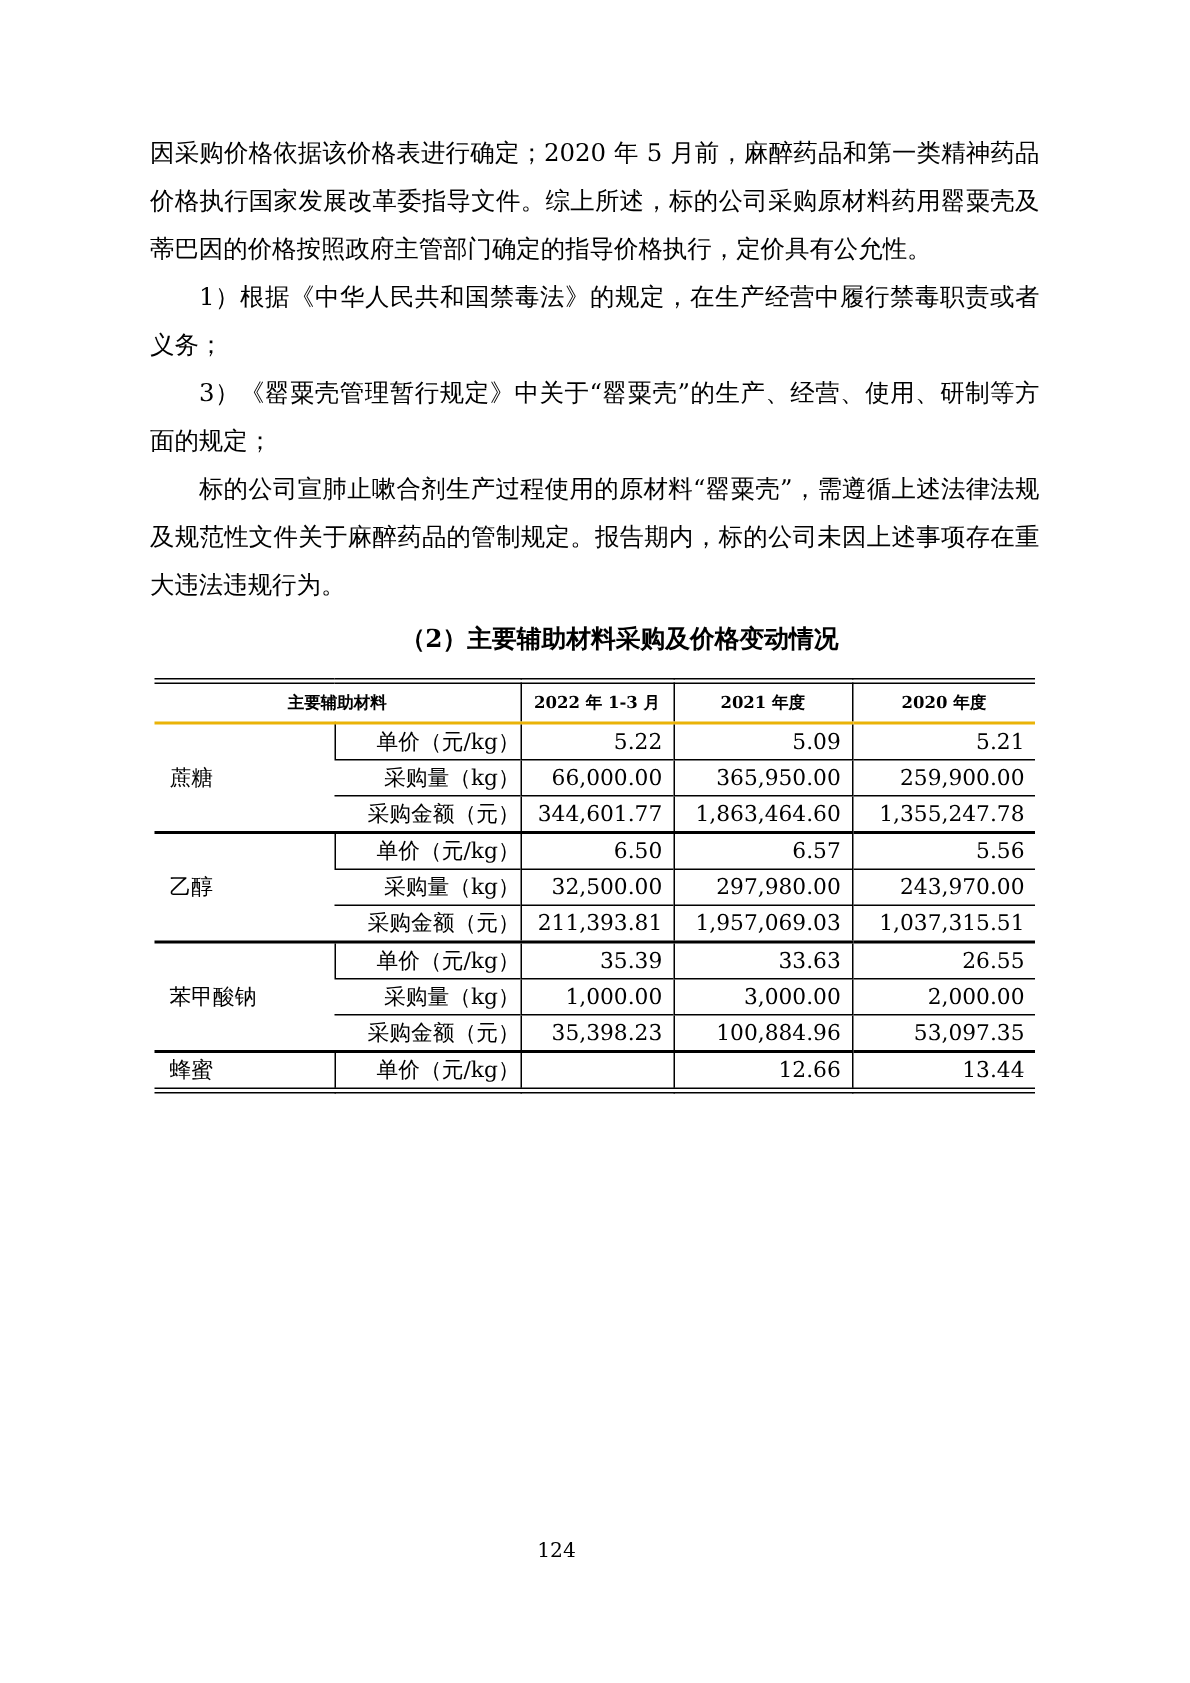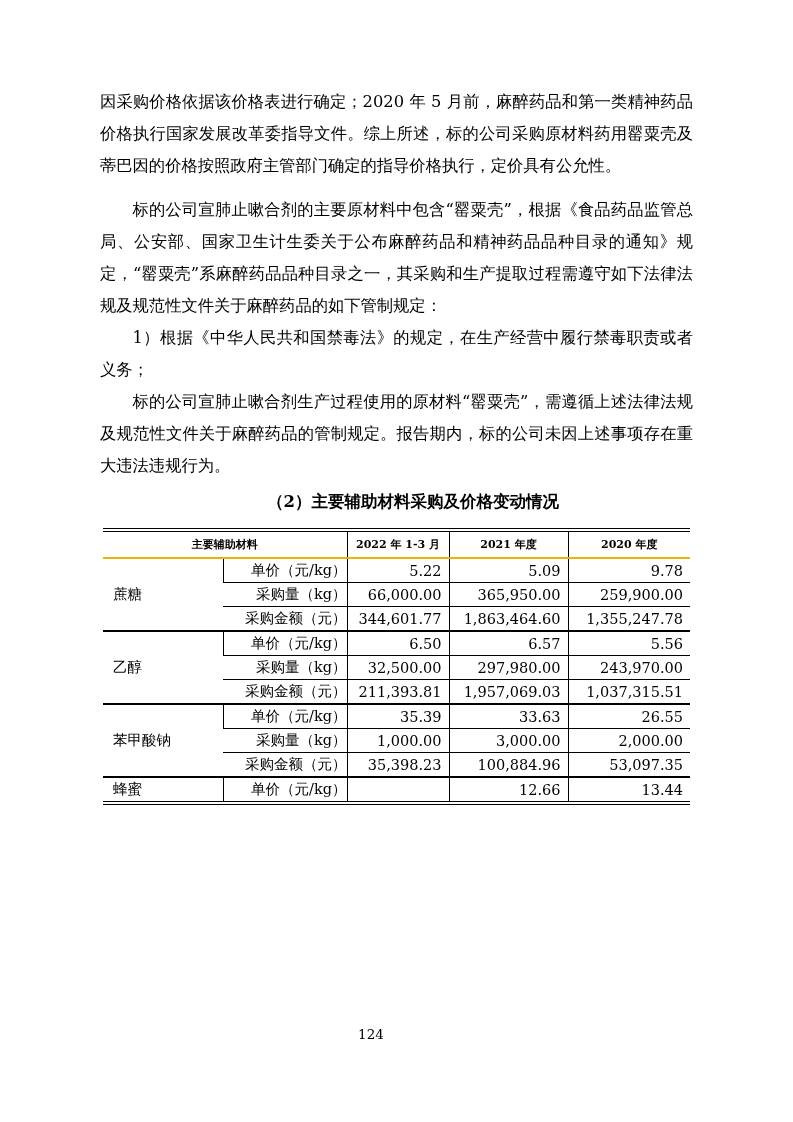--- a/index.html
+++ b/index.html
@@ -70,22 +70,22 @@
     text-align: center;
     font-size: 13.5px;
     font-weight: normal;
   }
 </style>
 </head>
 <body>
 
 <div class="content">
   <p class="para">因采购价格依据该价格表进行确定；2020 年 5 月前，麻醉药品和第一类精神药品价格执行国家发展改革委指导文件。综上所述，标的公司采购原材料药用罂粟壳及蒂巴因的价格按照政府主管部门确定的指导价格执行，定价具有公允性。</p>
-  <p class="para indent gap">标的公司宣肺止嗽合剂的主要原材料中包含“罂粟壳”，根据《食品药品监管总局、公安部、国家卫生计生委关于公布麻醉药品和精神药品品种目录的通知》规定，“罂粟壳”系麻醉药品品种目录之一，其采购和生产提取过程需遵守如下法律法规及规范性文件关于麻醉药品的如下管制规定：</p>
   <p class="para indent">1）根据《中华人民共和国禁毒法》的规定，在生产经营中履行禁毒职责或者义务；</p>
+  <p class="para indent">3）《罂粟壳管理暂行规定》中关于“罂粟壳”的生产、经营、使用、研制等方面的规定；</p>
   <p class="para indent">标的公司宣肺止嗽合剂生产过程使用的原材料“罂粟壳”，需遵循上述法律法规及规范性文件关于麻醉药品的管制规定。报告期内，标的公司未因上述事项存在重大违法违规行为。</p>
 
   <h3 class="section-heading">（2）主要辅助材料采购及价格变动情况</h3>
 
   <table class="aux-table">
     <colgroup>
       <col style="width:120px">
       <col style="width:124px">
       <col style="width:102px">
       <col style="width:119px">
@@ -98,21 +98,21 @@
         <th>2021 年度</th>
         <th>2020 年度</th>
       </tr>
     </thead>
     <tbody id="aux-table-body">
         <tr class="group-start">
           <td class="material-cell" rowspan="3">蔗糖</td>
           <td class="metric-cell">单价（元/kg）</td>
           <td class="value-cell">5.22</td>
           <td class="value-cell">5.09</td>
-          <td class="value-cell">9.78</td>
+          <td class="value-cell">5.21</td>
         </tr>
         <tr>
           <td class="metric-cell">采购量（kg）</td>
           <td class="value-cell">66,000.00</td>
           <td class="value-cell">365,950.00</td>
           <td class="value-cell">259,900.00</td>
         </tr>
         <tr>
           <td class="metric-cell">采购金额（元）</td>
           <td class="value-cell">344,601.77</td>

